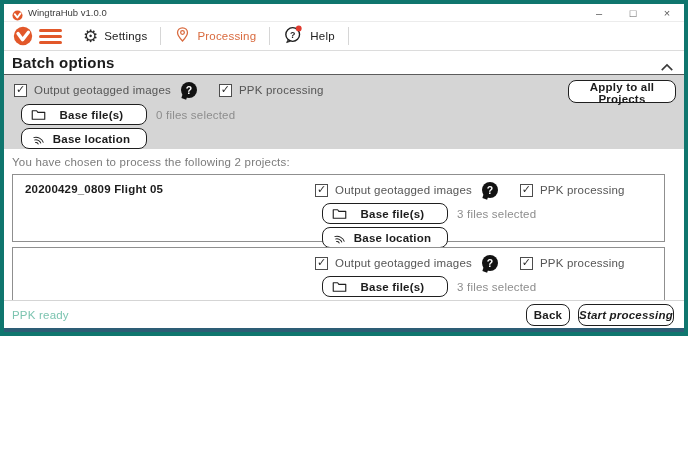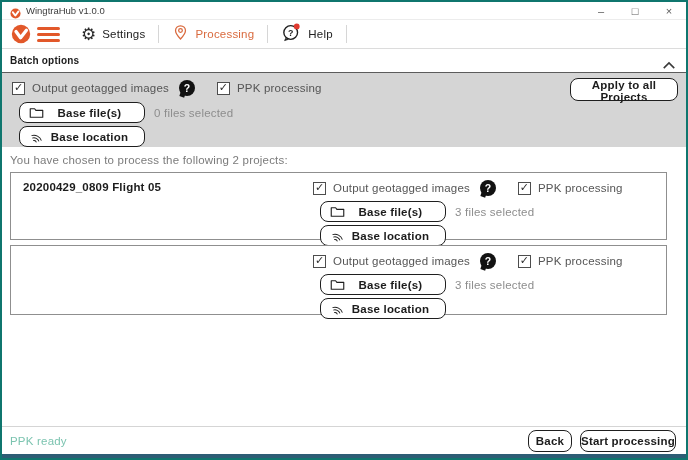--- a/index.html
+++ b/index.html
@@ -1,19 +1,19 @@
 <!DOCTYPE html>
 <html><head>
 <meta charset="utf-8">
 <style>
   * { margin:0; padding:0; box-sizing:border-box; }
   html,body { width:688px; height:460px; font-family:"Liberation Sans", sans-serif; }
   .window {
-    width:688px; height:460px; background:#ffffff;
-    border:2px solid #0f766e; display:flex; flex-direction:column; overflow:hidden;justify-content:space-between;
+    width:688px; height:336px; background:#ffffff;
+    border:4px solid #0f766e; display:flex; flex-direction:column; overflow:hidden;justify-content:space-between;
   }
   
   .titlebar { height:18px; display:flex; align-items:center; padding:0 0 0 8px;
     border-bottom:1px solid #ececec; flex:0 0 auto; }
   .app-icon { width:11px; height:11px; display:inline-block; }
   .titlebar .title { font-size:9.5px; color:#3c3c3c; margin-left:5px; flex:1; }
   .win-controls { display:flex; align-items:center; height:100%; }
   .wc { width:34px; text-align:center; color:#5a5a5a; font-size:11px; line-height:18px; cursor:default; }
   
   .toolbar { height:29px; display:flex; align-items:center; padding-left:9px;
@@ -24,21 +24,21 @@
   .hamburger i { display:block; height:3px; border-radius:2px; background:#e2582a; }
   .tb-item { display:flex; align-items:center; gap:6px; padding:0 13px; height:100%; cursor:pointer; }
   .tb-item .tb-label { font-size:11.5px; font-weight:normal; color:#222; letter-spacing:.2px; }
   .tb-item.active .tb-label { color:#d96a3e; }
   .tb-sep { width:1px; height:18px; background:#d6d6d6; }
   .gear-glyph { font-family:"DejaVu Sans", sans-serif; font-size:17px; color:#2a2a2a; line-height:17px; }
   .first-group { margin-left:8px; }
   
   .batch-header { height:24px; display:flex; align-items:center; padding:0 10px 0 8px;
     border-bottom:1px solid #5c5c5c; flex:0 0 auto; }
-  .batch-header .bh-title { font-size:10px; font-weight:bold; color:#1c1c1c; letter-spacing:.2px; flex:1; }
+  .batch-header .bh-title { font-size:15px; font-weight:bold; color:#1c1c1c; letter-spacing:.2px; flex:1; }
   .chevron { width:14px; height:9px; cursor:pointer; }
   
   .batch-panel { height:74px; background:#d5d5d5; position:relative; padding:5px 10px 0 10px; flex:0 0 auto; }
   .cb-row { display:flex; align-items:center; height:20px; }
   .checkbox { width:13px; height:13px; background:#fff; border:1px solid #4d4d4d;
     display:inline-flex; align-items:center; justify-content:center; cursor:pointer; flex:0 0 auto; }
   .checkbox::after { content:"\2713"; font-size:11px; color:#2e2e2e; line-height:11px; margin-top:-1px; }
   .cb-label { font-size:11.5px; color:#555; margin-left:7px; letter-spacing:.2px; }
   .q-badge { width:16px; height:16px; border-radius:50%; background:#121212; color:#fff;
     font-size:10.5px; font-weight:bold; display:inline-flex; align-items:center; justify-content:center;
@@ -61,21 +61,21 @@
   .intro { font-size:11.5px; color:#7b7b7b; margin:7px 0 6px 8px; letter-spacing:.2px; }
   .project-card { border:1px solid #8f8f8f; margin:0 19px 5px 8px; position:relative; height:68px; }
   .project-card.second { height:70px; }
   .project-name { position:absolute; top:8px; left:12px; font-size:11.5px; font-weight:bold; color:#1c1c1c; letter-spacing:.2px; }
   .card-controls { position:absolute; top:5px; left:302px; }
   
   .footer { height:28px; border-top:1px solid #d5d5d5; display:flex; align-items:center;
     padding:0 10px 0 8px; flex:0 0 auto; }
   .status { font-size:11.5px; color:#7cc4b0; letter-spacing:.2px; flex:1; }
   .back-btn { width:44px; height:22px; margin-right:8px; }
-  .start-btn { width:96px; height:22px; }
+  .start-btn { width:96px; height:22px;font-style:italic; }
   .bottom-bar { height:4px; background:#2d5d75; flex:0 0 auto; }
 </style>
 </head>
 <body>
 
 <div class="window">
 
   <div class="titlebar">
     <span class="app-icon">
       <svg viewBox="0 0 24 24" width="11" height="11">

